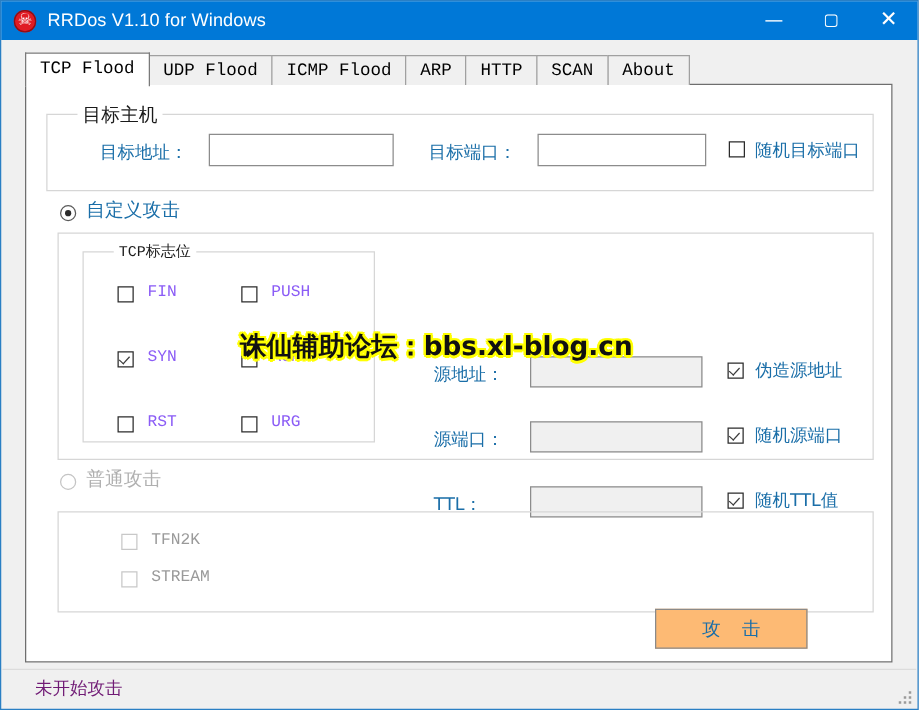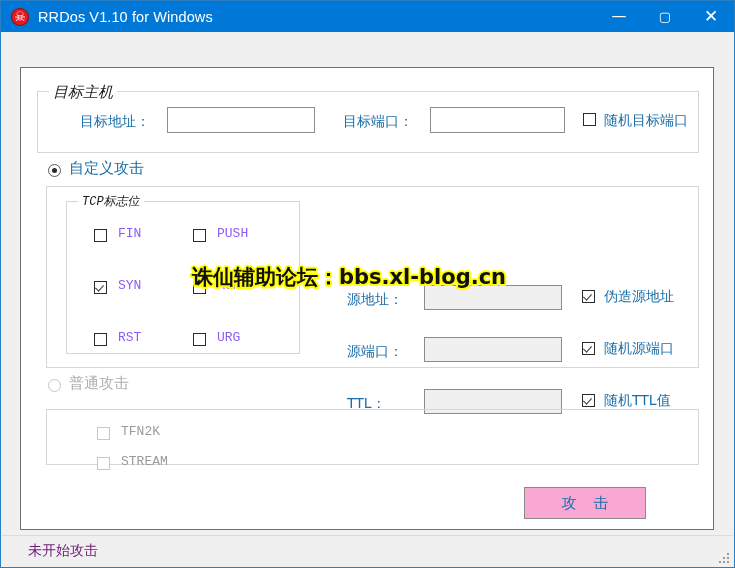--- a/index.html
+++ b/index.html
@@ -124,28 +124,27 @@
 
   
   .groupbox {
     position: absolute;
     box-sizing: border-box;
     border: 1px solid #d6d6d6;
   }
   .groupbox > .gb-title {
     position: absolute;
     top: -9px;
-    left: 11px;
+    left: 24px;
     background: #ffffff;
     padding: 0 4px;
     font-size: 15px;
     color: #1a1a1a;
     font-family: "DejaVu Sans", sans-serif;
     white-space: nowrap;
-    font-style: italic;
   }
   .groupbox.mono > .gb-title {
     font-family: "Liberation Mono", monospace;
     font-size: 12px;
   }
 
   #gb-target {
     left: 16px;
     top: 23px;
     width: 662px;
@@ -160,21 +159,21 @@
   #gb-tcpflags {
     left: 19px;
     top: 14px;
     width: 234px;
     height: 153px;
   }
   #gb-normal {
     left: 25px;
     top: 341px;
     width: 653px;
-    height: 56px;
+    height: 81px;
   }
 
   
   .lbl-cn {
     position: absolute;
     font-family: "DejaVu Sans", sans-serif;
     font-size: 14px;
     color: #1a6ea8;
     white-space: nowrap;
   }
@@ -245,21 +244,21 @@
   .radio-label.dim { color: #b0b0b0; }
 
   
   #attack-button {
     position: absolute;
     left: 503px;
     top: 419px;
     width: 122px;
     height: 32px;
     box-sizing: border-box;
-    background: #f9a8d4;
+    background: #fdba74;
     border: 1px solid #8a8a8a;
     color: #1a6ea8;
     font-family: "DejaVu Sans", sans-serif;
     font-size: 15px;
     line-height: 30px;
     text-align: center;
     letter-spacing: 6px;
     text-indent: 6px;
   }
 
@@ -324,20 +323,29 @@
   <div id="titlebar">
     <div id="title-icon">
       <span class="skull">☠</span>
     </div>
     <div id="title-text">RRDos V1.10 for Windows</div>
     <div class="winbtn" id="btn-min">—</div>
     <div class="winbtn" id="btn-max">▢</div>
     <div class="winbtn" id="btn-close">✕</div>
   </div>
 
+  <div id="tabstrip">
+    <div class="tab active">TCP Flood</div>
+    <div class="tab">UDP Flood</div>
+    <div class="tab">ICMP Flood</div>
+    <div class="tab">ARP</div>
+    <div class="tab">HTTP</div>
+    <div class="tab">SCAN</div>
+    <div class="tab">About</div>
+  </div>
 
   <div id="tabpage">
 
     <div class="groupbox" id="gb-target">
       <span class="gb-title">目标主机</span>
 
       <span class="lbl-cn" style="left:42px; top:21px;">目标地址：</span>
       <div class="textbox" style="left:129px; top:15px; width:148px; height:26px;"></div>
 
       <span class="lbl-cn" style="left:305px; top:21px;">目标端口：</span>

